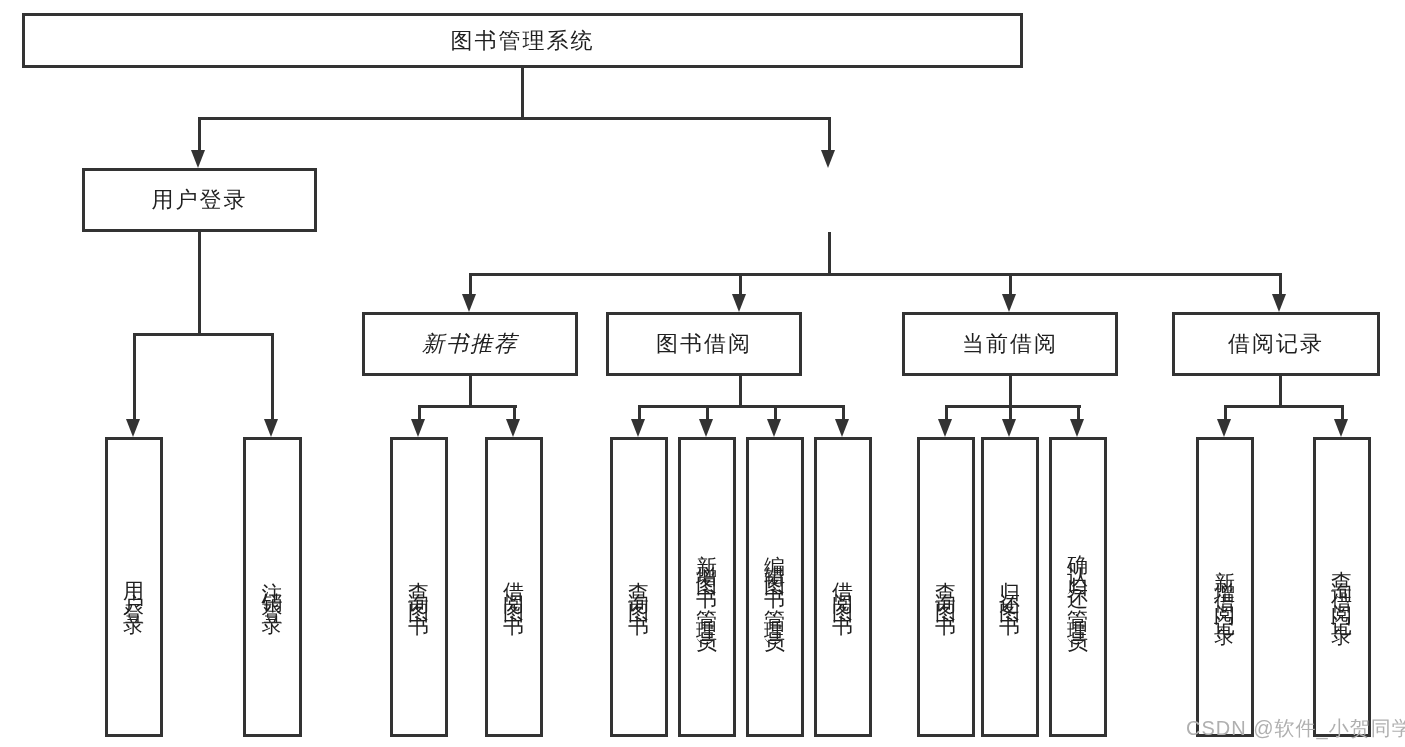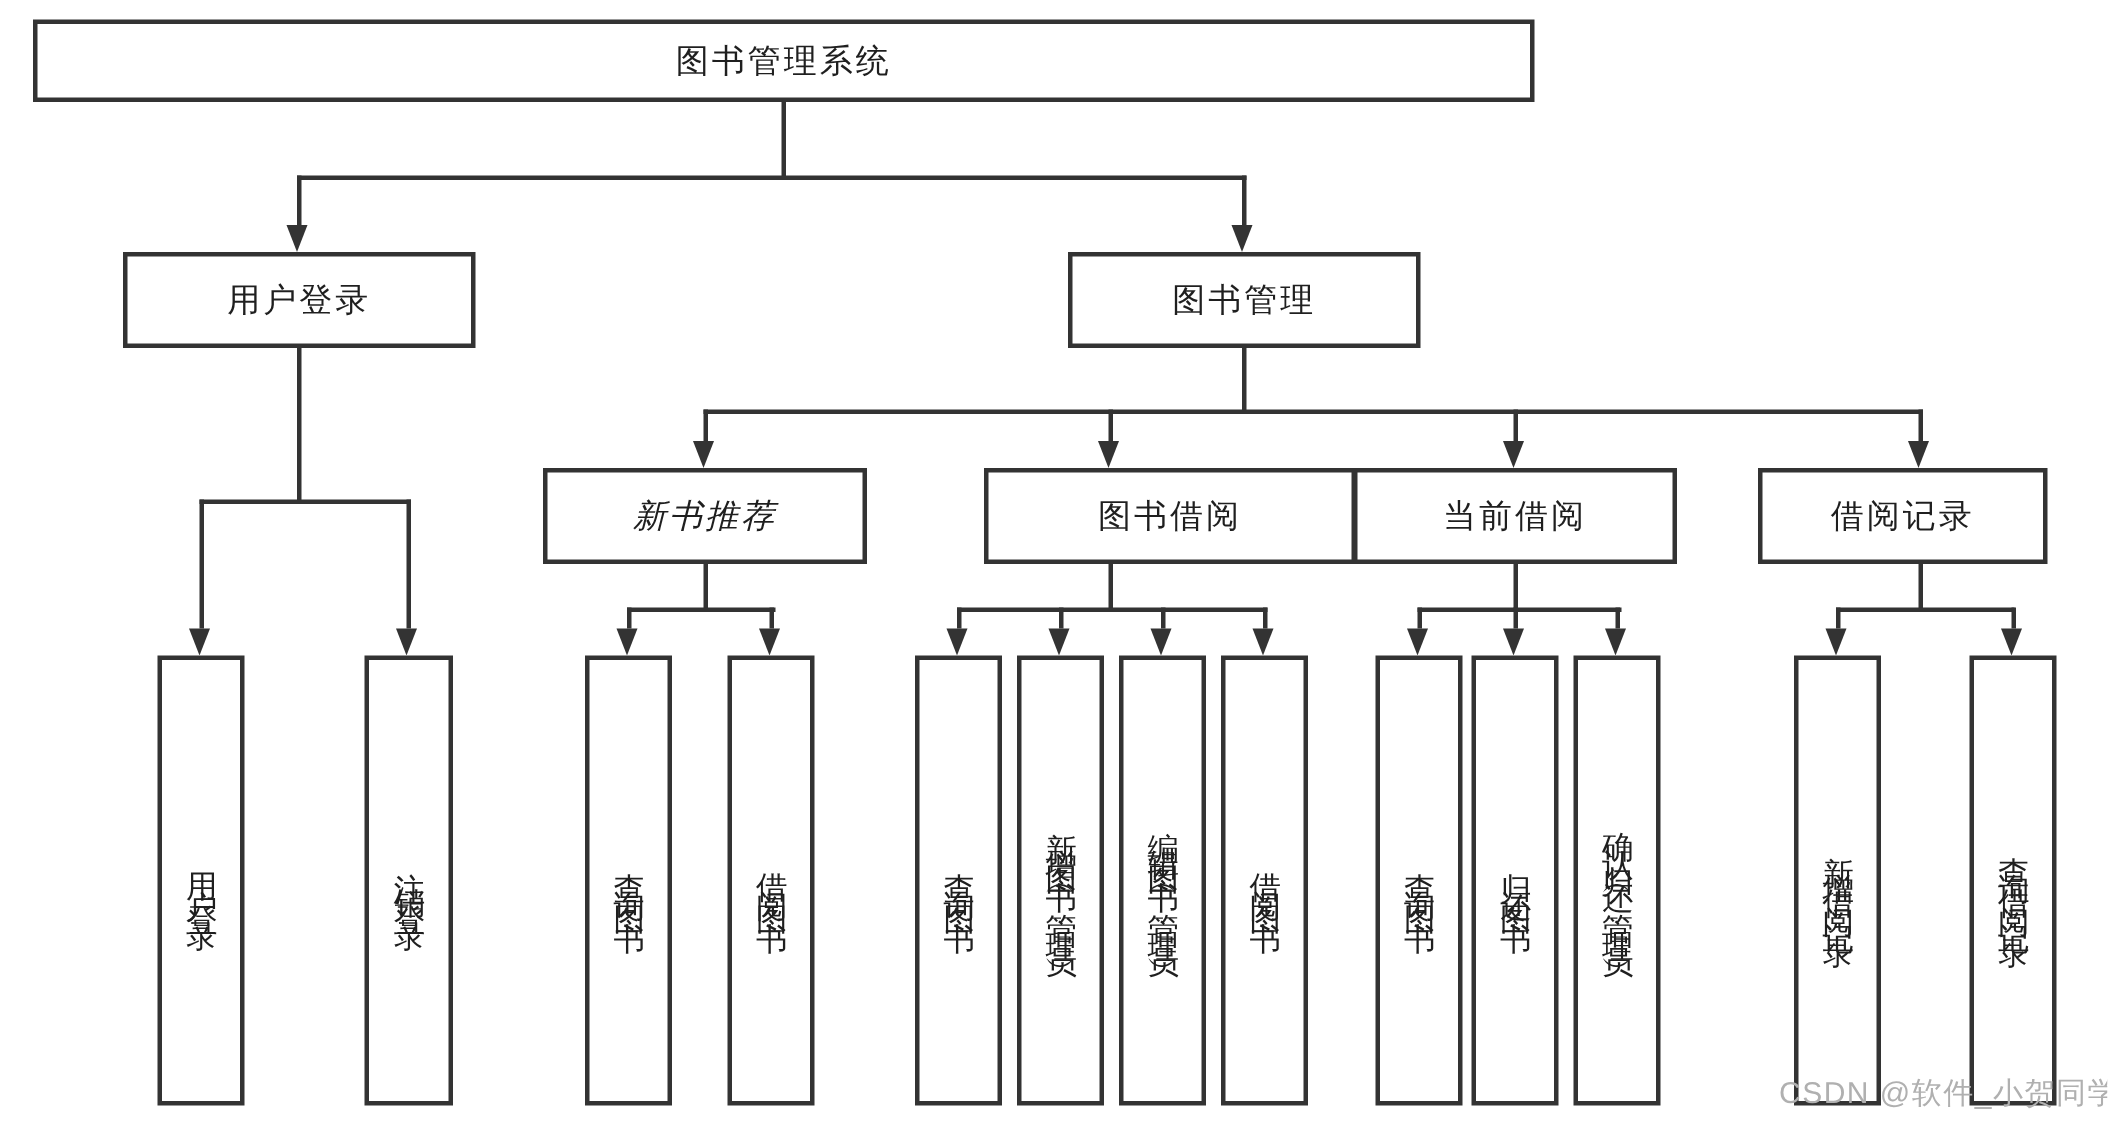--- a/index.html
+++ b/index.html
@@ -46,23 +46,20 @@
   <div class="v" style="left:521px;top:68px;height:50px;"></div>
   <div class="h" style="left:198px;top:117px;width:633px;"></div>
   <div class="v" style="left:198px;top:117px;height:34px;"></div>
   <div class="arr" style="left:191px;top:150px;"></div>
   <div class="v" style="left:828px;top:117px;height:34px;"></div>
   <div class="arr" style="left:821px;top:150px;"></div>
 
   <div class="node h-label" style="left:82px;top:168px;width:235px;height:64px;">
     <span>用户登录</span>
   </div>
-  <div class="node h-label" style="left:712px;top:168px;width:235px;height:64px;">
-    <span>图书管理</span>
-  </div>
 
   <div class="v" style="left:198px;top:232px;height:104px;"></div>
   <div class="h" style="left:133px;top:333px;width:141px;"></div>
   <div class="v" style="left:133px;top:333px;height:86px;"></div>
   <div class="arr" style="left:126px;top:419px;"></div>
   <div class="v" style="left:271px;top:333px;height:86px;"></div>
   <div class="arr" style="left:264px;top:419px;"></div>
 
   <div class="v" style="left:828px;top:232px;height:44px;"></div>
   <div class="h" style="left:469px;top:273px;width:813px;"></div>
@@ -71,27 +68,27 @@
   <div class="v" style="left:739px;top:273px;height:21px;"></div>
   <div class="arr" style="left:732px;top:294px;"></div>
   <div class="v" style="left:1009px;top:273px;height:21px;"></div>
   <div class="arr" style="left:1002px;top:294px;"></div>
   <div class="v" style="left:1279px;top:273px;height:21px;"></div>
   <div class="arr" style="left:1272px;top:294px;"></div>
 
   <div class="node h-label" style="left:362px;top:312px;width:216px;height:64px;font-style:italic;">
     <span>新书推荐</span>
   </div>
-  <div class="node h-label" style="left:656px;top:312px;width:248px;height:64px;">
+  <div class="node h-label" style="left:606px;top:312px;width:196px;height:64px;">
     <span>图书借阅</span>
   </div>
   <div class="node h-label" style="left:902px;top:312px;width:216px;height:64px;">
     <span>当前借阅</span>
   </div>
-  <div class="node h-label" style="left:1172px;top:312px;width:193px;height:64px;">
+  <div class="node h-label" style="left:1172px;top:312px;width:208px;height:64px;">
     <span>借阅记录</span>
   </div>
 
   <div class="v" style="left:469px;top:376px;height:32px;"></div>
   <div class="h" style="left:418px;top:405px;width:99px;"></div>
   <div class="v" style="left:418px;top:405px;height:14px;"></div>
   <div class="arr" style="left:411px;top:419px;"></div>
   <div class="v" style="left:513px;top:405px;height:14px;"></div>
   <div class="arr" style="left:506px;top:419px;"></div>
 

